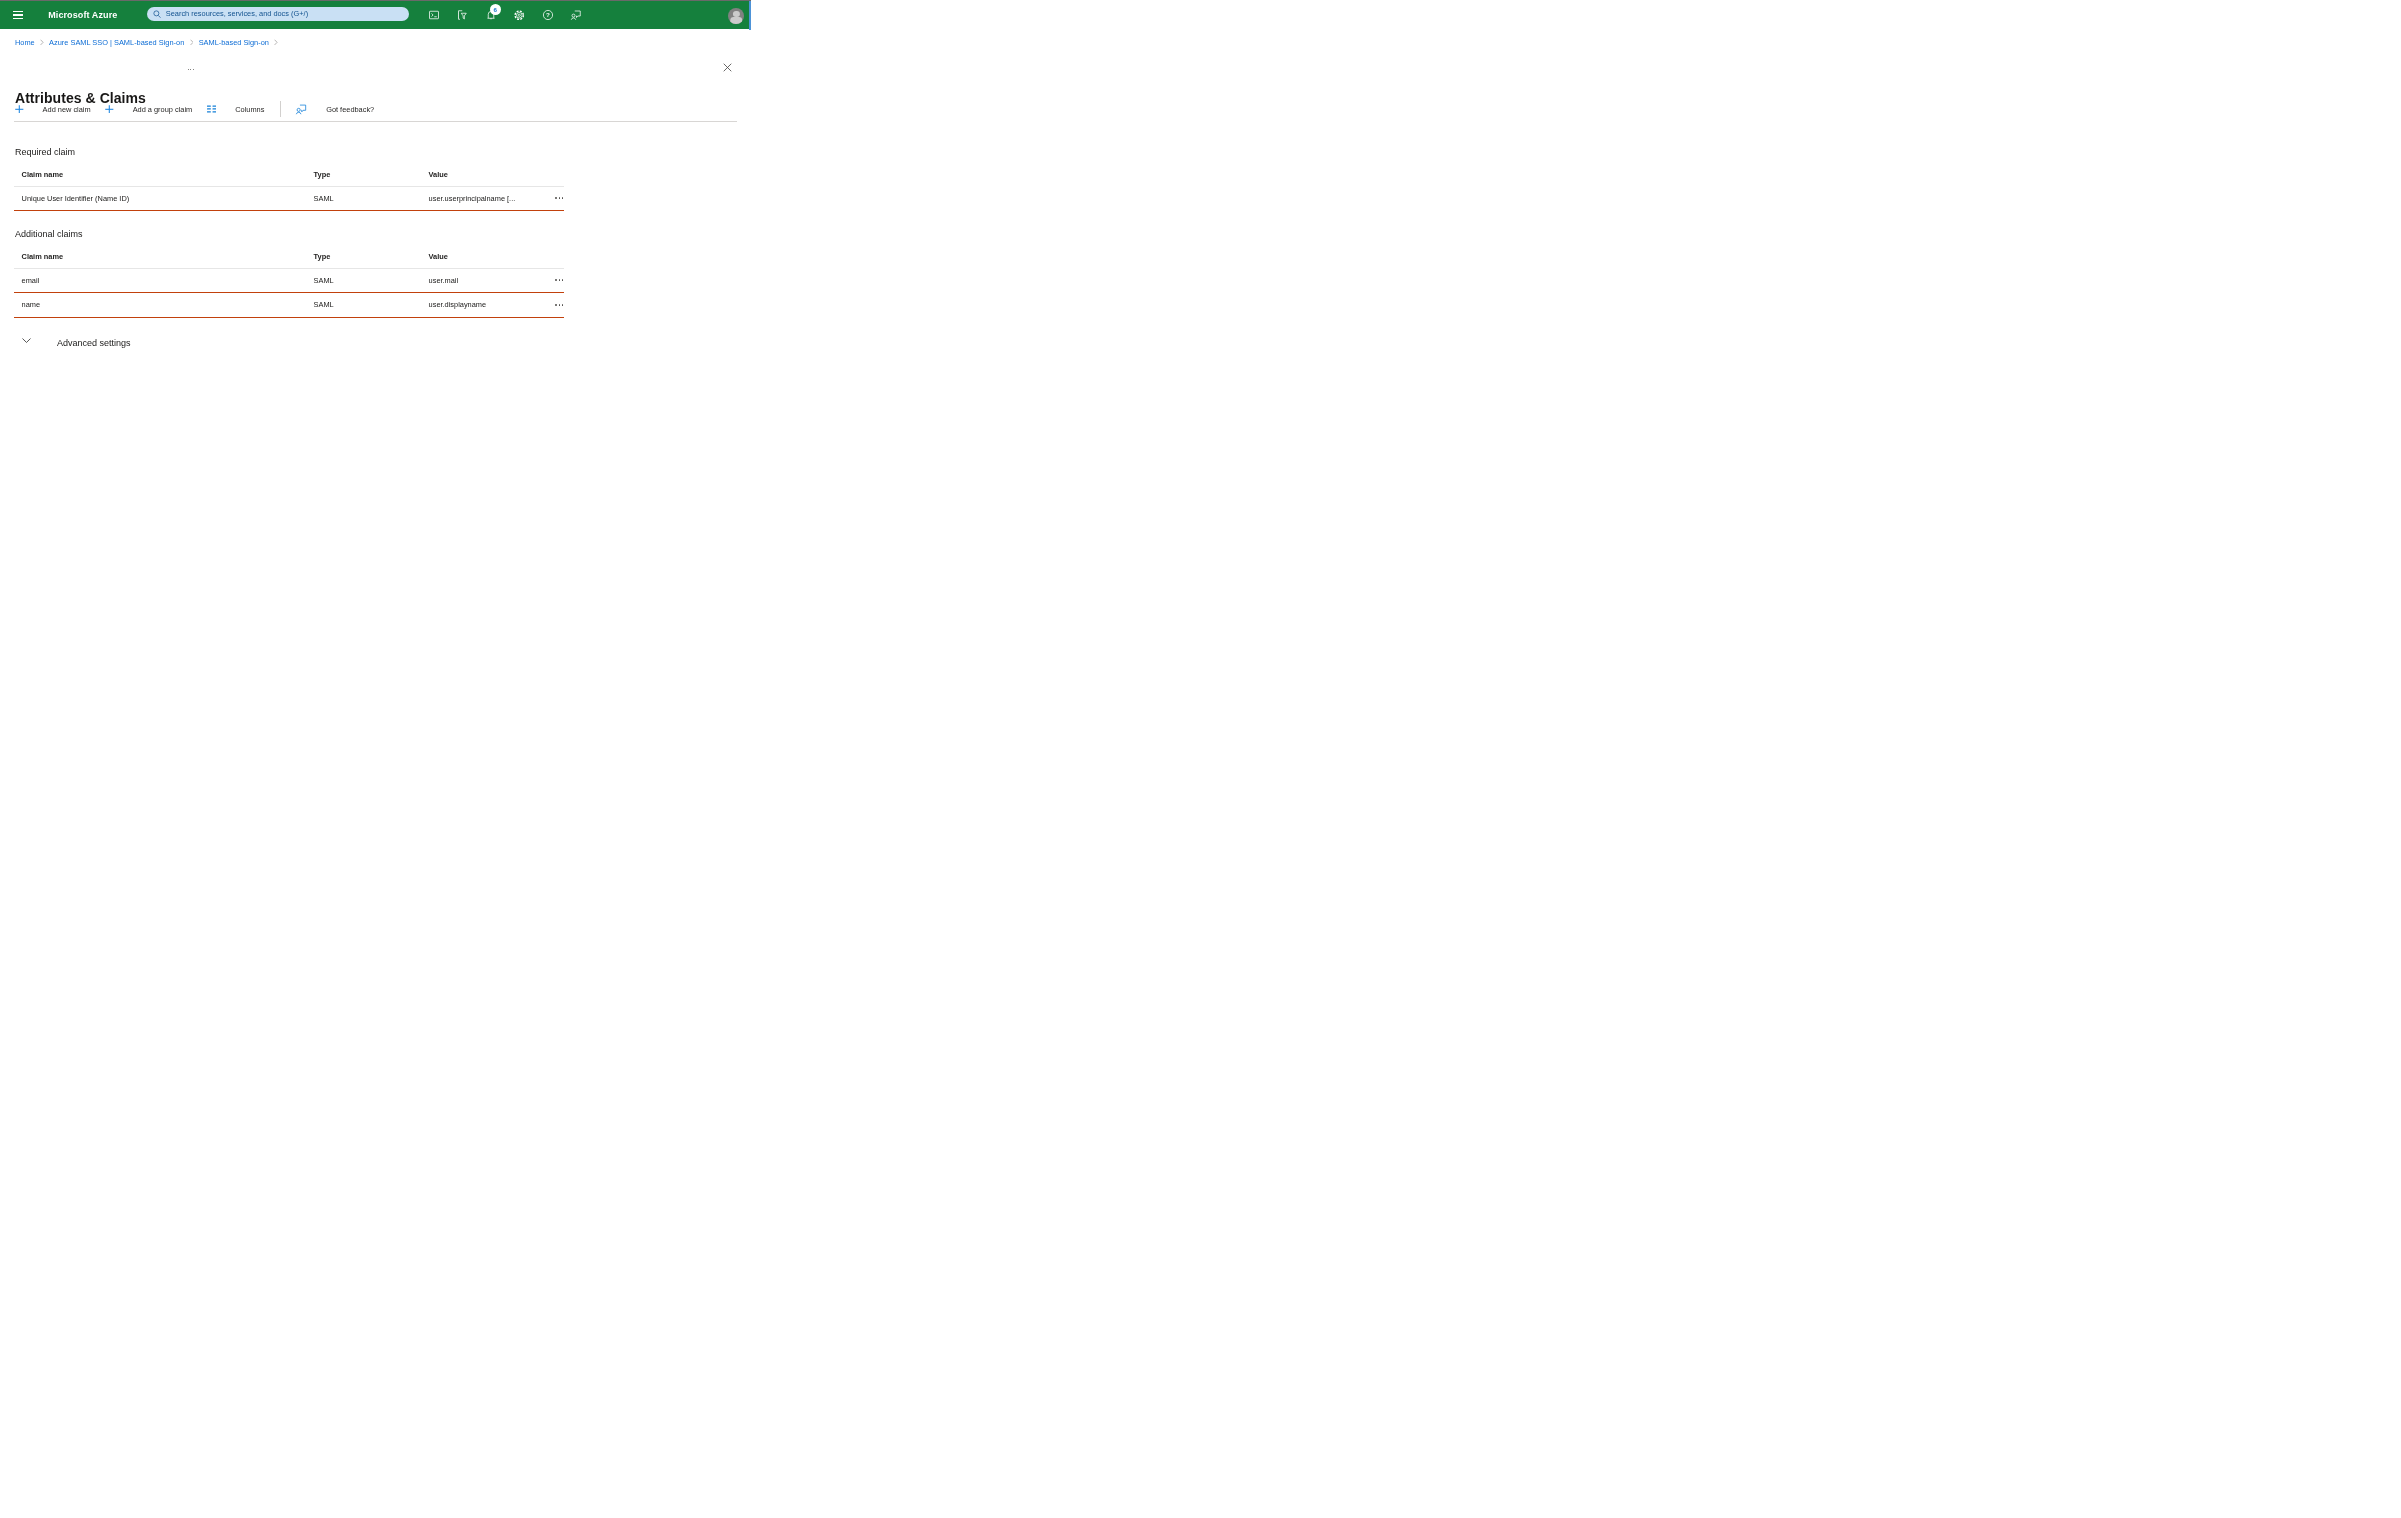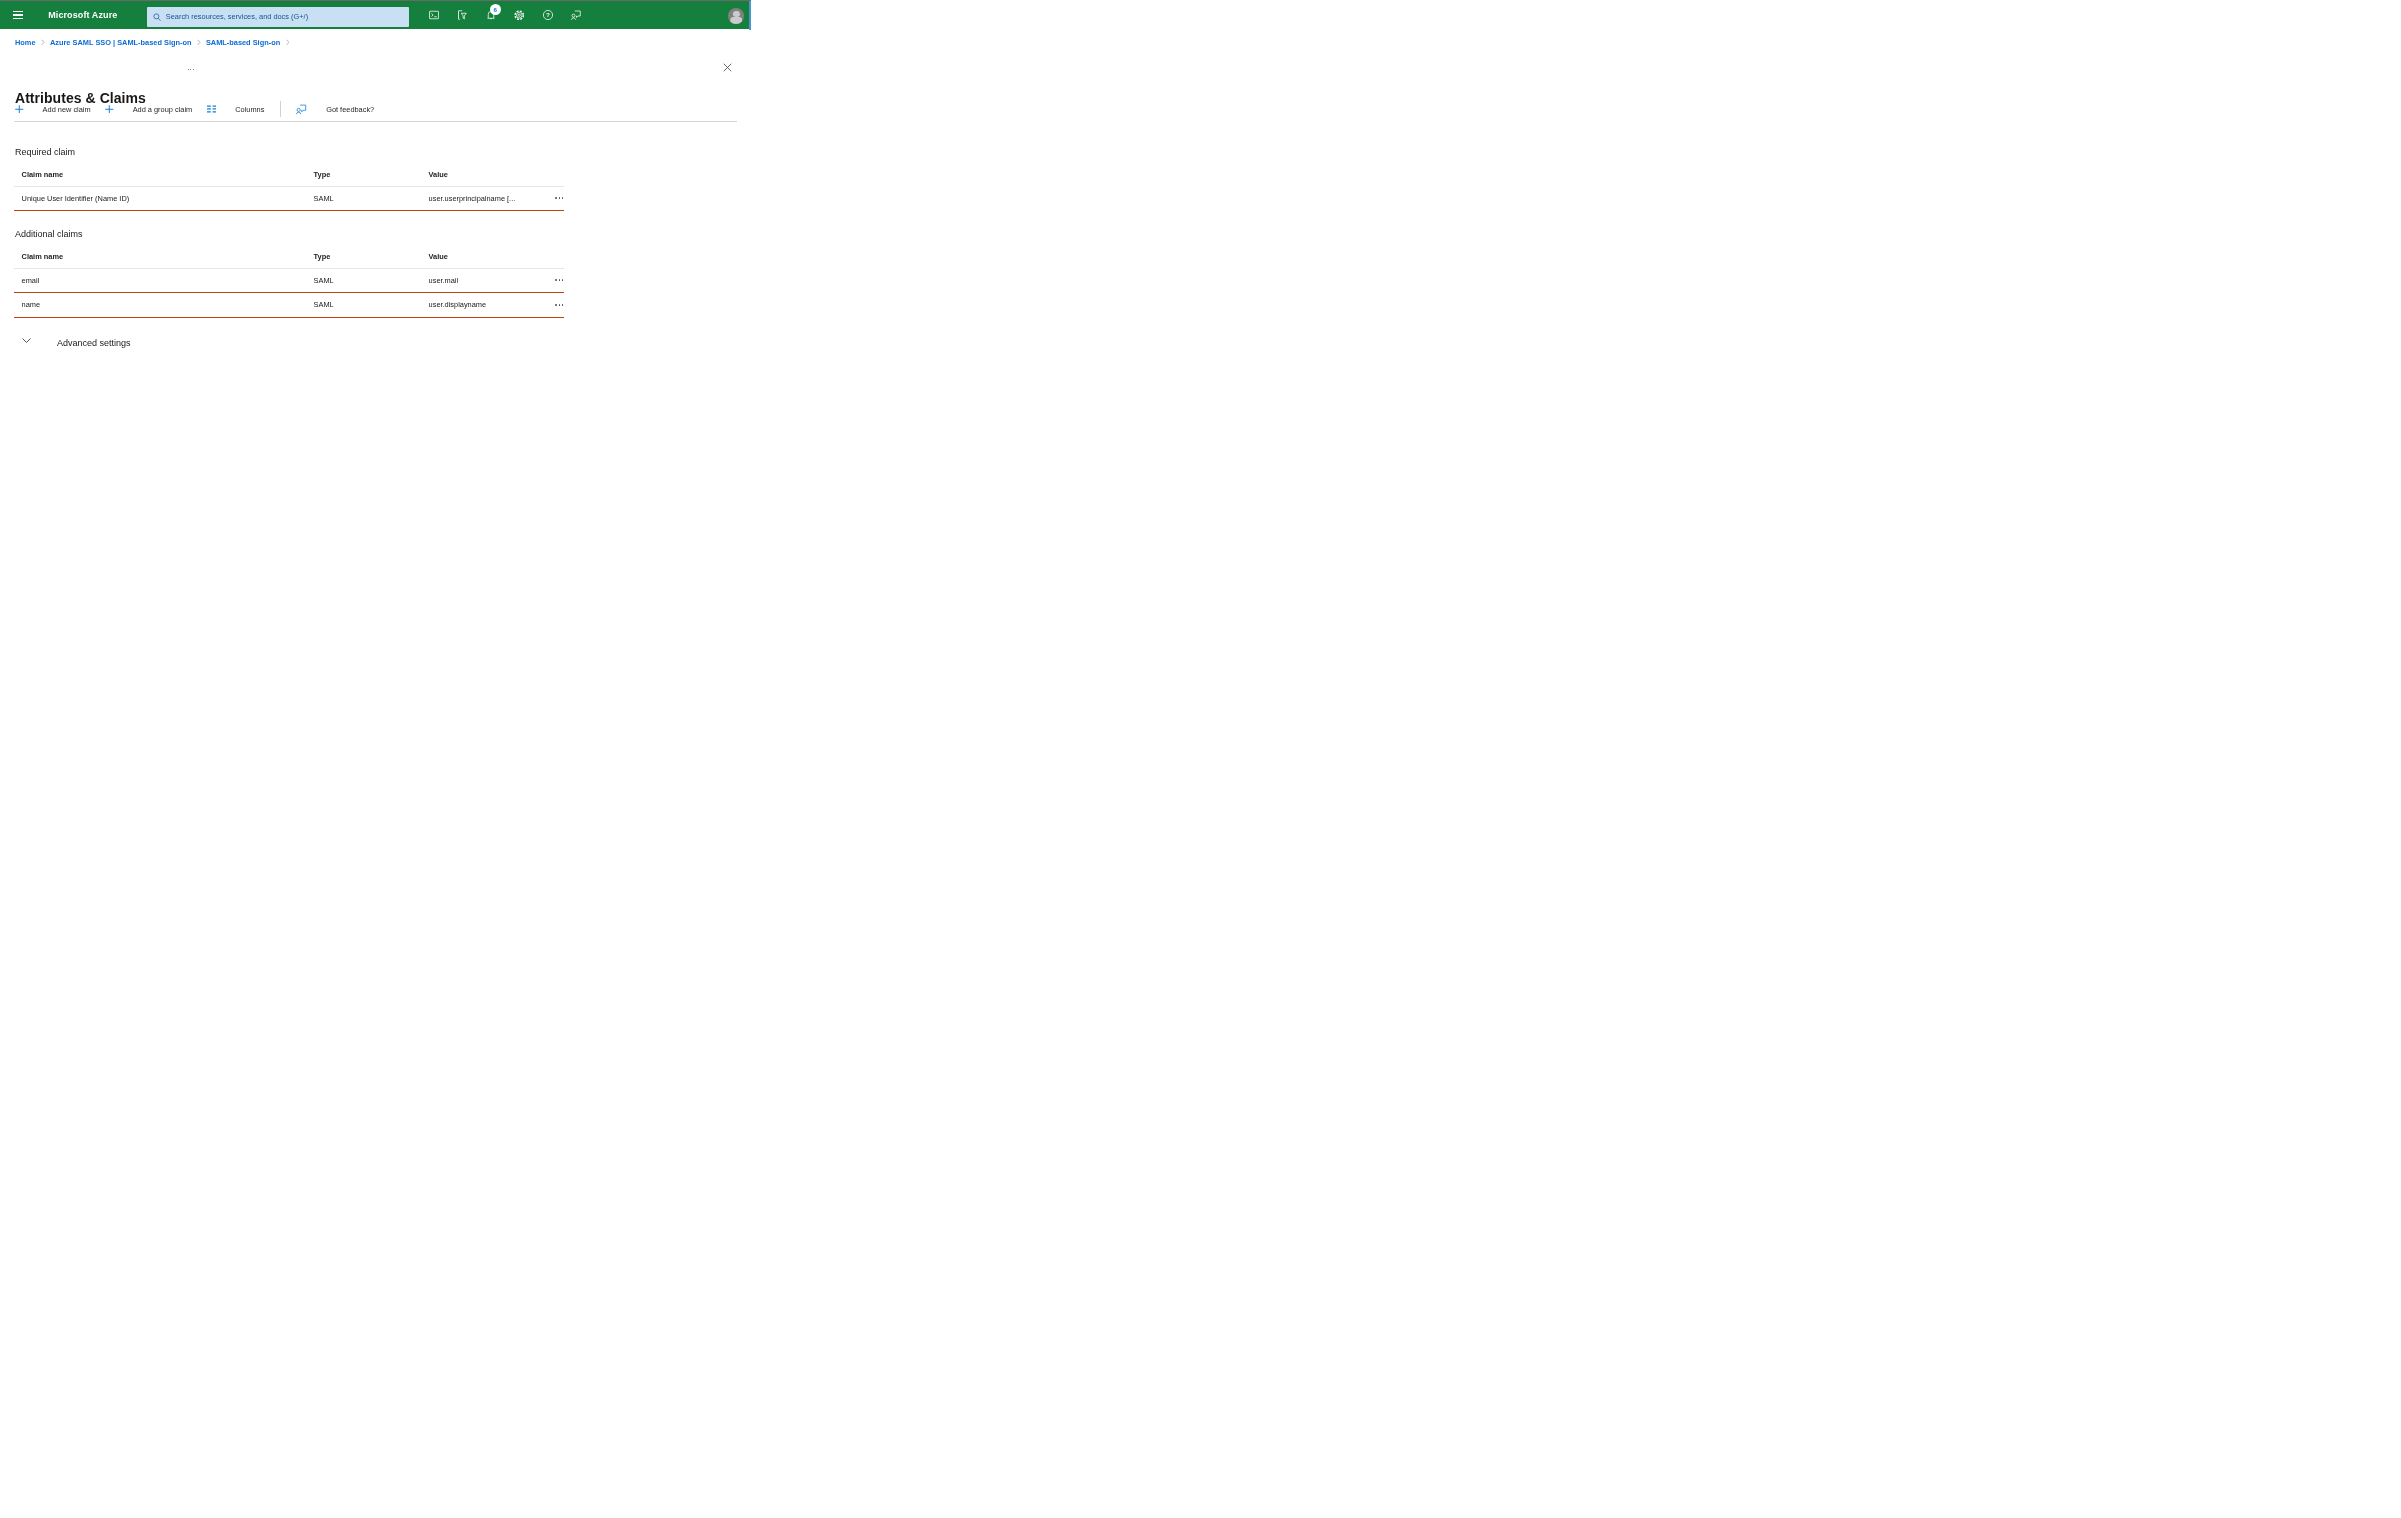--- a/index.html
+++ b/index.html
@@ -22,22 +22,22 @@
   .hamburger {
     width:21px; height:21px; margin-left:7.2px; border:none; background:transparent;
     display:flex; flex-direction:column; justify-content:center; gap:2.2px; cursor:pointer;
   }
   .hamburger i { display:block; width:10px; height:1.2px; background:#ffffff; margin:0 auto; }
   .brand {
     color:#ffffff; font-size:9px; font-weight:700; letter-spacing:0.1px;
     margin-left:20px; white-space:nowrap;
   }
   .searchbox {
-    position:absolute; left:147px; top:5.8px; width:262px; height:20px;
-    background:#c9e0f4; border-radius:1px; display:flex; align-items:center; padding:0 5.8px;
+    position:absolute; left:147px; top:5.8px; width:262px; height:14px;
+    background:#c9e0f4; border-radius:8px; display:flex; align-items:center; padding:0 5.8px;
   }
   .searchbox svg { flex:0 0 auto; margin-right:4.8px; }
   .searchbox input {
     flex:1; border:none; background:transparent; outline:none;
     font-family:inherit; font-size:7.4px; color:#12528f;
   }
   .searchbox input::placeholder { color:#12528f; opacity:1; }
 
   .topbar-icons {
     position:absolute; left:424px; top:4.8px; display:flex; align-items:center;
@@ -62,21 +62,21 @@
   .avatar .body {
     position:absolute; left:50%; top:9.6px; transform:translateX(-50%);
     width:11.5px; height:6.7px; border-radius:3.4px 3.4px 0 0; background:#cbcbcb;
   }
 
   
   .breadcrumb {
     position:absolute; left:15px; top:38px; display:flex; align-items:center;
     font-size:7.4px; white-space:nowrap;
   }
-  .crumb { color:#0c6cd5; text-decoration:none; cursor:pointer;font-weight:bold; }
+  .crumb { color:#0c6cd5; text-decoration:none; cursor:pointer; }
   .crumb-sep { margin:0 5.3px; display:flex; align-items:center; }
 
   
   .page-title {
     position:absolute; left:15px; top:58px; font-size:14px; font-weight:700; color:#181716;
     letter-spacing:0.05px;
     margin-top:32px;
   }
   .title-more {
     position:absolute; left:186px; top:67px; border:none; background:transparent;

